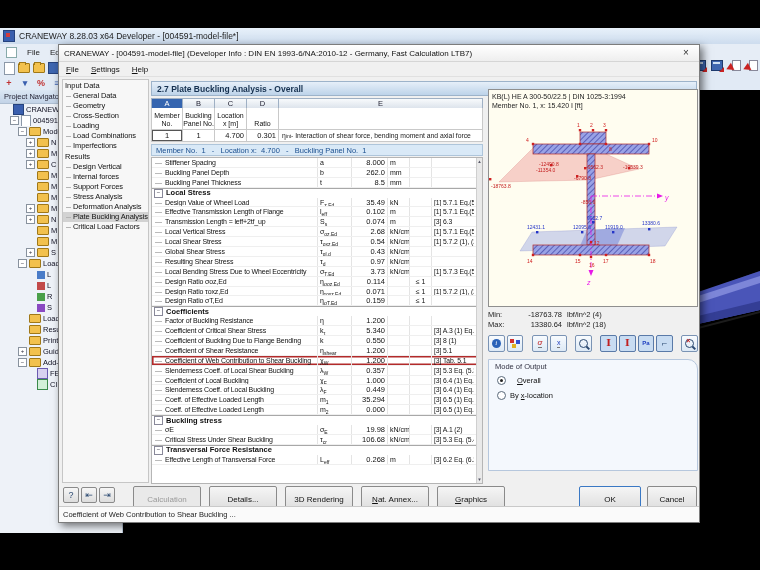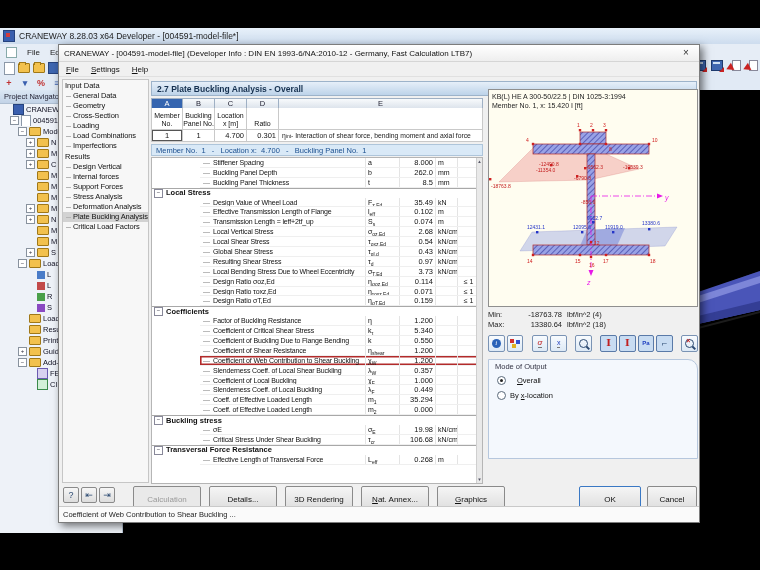--- a/index.html
+++ b/index.html
@@ -96,21 +96,21 @@
   .dcell{overflow:hidden;white-space:nowrap;border-right:1px solid #e4e4e4;box-sizing:border-box;}
   .c-desc{padding-left:13px;font-size:7px;letter-spacing:-0.15px;position:relative;}
   .c-desc::before{content:"";position:absolute;left:3px;top:5px;width:7px;border-top:1px solid #bbb;}
   .c-sym{padding-left:2px;font-size:7px;}
   .c-sym sub{font-size:5px;}
   .c-val{text-align:right;padding-right:2px;}
   .c-unit{padding-left:2px;font-size:7px;}
   .c-comp{text-align:center;font-size:7px;}
   .c-ref{padding-left:2px;font-size:6.8px;letter-spacing:-0.1px;border-right:none;}
   .drow.hl{box-shadow:inset 0 0 0 1.6px #b22a2a;}
-  .drow:not(.sec){border-bottom:1px solid #efefef;margin-left:48px;}
+  .drow:not(.sec){border-bottom:1px solid #efefef;}
   #dvscroll{position:absolute;right:0;top:0;width:6px;height:100%;background:#e9e9e9;border-left:1px solid #cfcfcf;box-sizing:border-box;}
   .scrarrow{position:absolute;left:0;width:100%;font-size:4.5px;text-align:center;color:#556;}
   
   #gfxbox{left:429px;top:44px;width:210px;height:218px;background:#fffdf0;border:1px solid #8f8f8f;box-sizing:border-box;overflow:hidden;}
   #gfxhdr{position:absolute;left:3px;top:2px;font-size:7px;line-height:9px;color:#222;white-space:nowrap;}
   #minmax{left:429px;top:265px;width:210px;font-size:7.5px;color:#222;}
   .mmrow{display:flex;height:10px;line-height:10px;}
   .mmlab{width:26px;}
   .mmval{width:48px;text-align:right;}
   .mmunit{padding-left:5px;}
@@ -127,21 +127,21 @@
   .pal i:nth-child(3){left:2px;bottom:0;background:#e0b020;}
   .gsig{color:#c02020;font-size:8px;font-style:italic;border-bottom:1px solid #777;line-height:8px;}
   .gsx{color:#2040c0;font-size:7px;border-bottom:1px solid #777;line-height:8px;}
   .mag{width:7px;height:7px;border:1.4px solid #2c4a72;border-radius:50%;position:relative;}
   .mag::after{content:"";position:absolute;width:4px;height:1.6px;background:#2c4a72;right:-3px;bottom:-2px;transform:rotate(45deg);}
   .mag.mx::before{content:"×";position:absolute;left:0px;top:-3px;color:#c02020;font-size:7px;font-weight:bold;}
   .ibeam{font-family:"DejaVu Serif","Liberation Serif",serif;color:#c02020;font-weight:bold;font-size:10px;line-height:10px;}
   .digits{font-size:6px;color:#2040c0;font-weight:bold;}
   .corner{font-size:9px;color:#2c4a72;font-weight:bold;line-height:8px;}
   
-  #modebox{left:429px;top:314px;width:210px;height:100px;background:#f4f8fd;border:1px solid #b6c7dd;
+  #modebox{left:429px;top:314px;width:210px;height:112px;background:#f4f8fd;border:1px solid #b6c7dd;
            border-radius:0 10px 0 0;box-sizing:border-box;}
   #modetitle{position:absolute;left:6px;top:2px;font-size:7.5px;color:#334;}
   .radiorow{position:absolute;left:8px;display:flex;align-items:center;gap:4px;font-size:7.5px;color:#111;}
   .radio{width:9px;height:9px;border:1px solid #5a6a7a;border-radius:50%;background:#fff;position:relative;box-sizing:border-box;}
   .radio.sel::after{content:"";position:absolute;left:2px;top:2px;width:3px;height:3px;border-radius:50%;background:#222;}
   .ul{text-decoration:underline;}
   
   .smallbtn{width:16px;height:16px;border:1px solid #8a8a8a;background:linear-gradient(#f6f6f6,#dddddd);
             display:flex;align-items:center;justify-content:center;font-size:9px;color:#2c4a72;box-sizing:border-box;border-radius:2px;}
   .btn{height:26px;border:1px solid #8a8a8a;background:linear-gradient(#f5f5f5,#dcdcdc);font-size:8px;color:#111;

